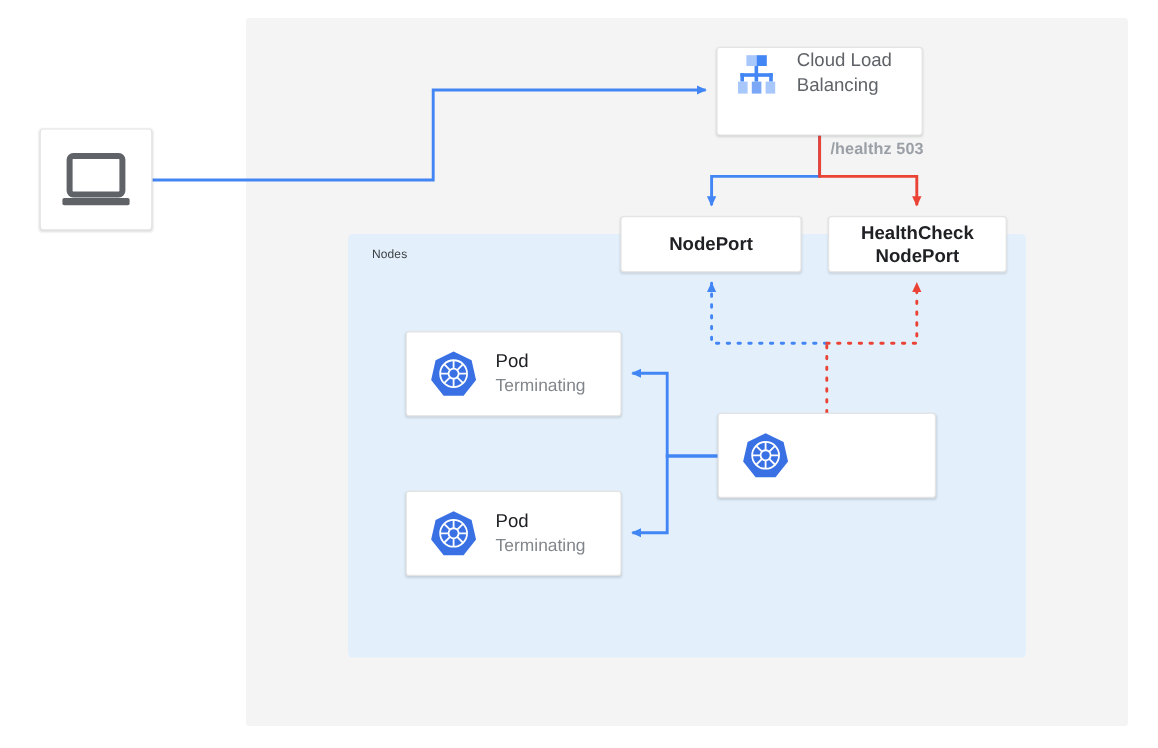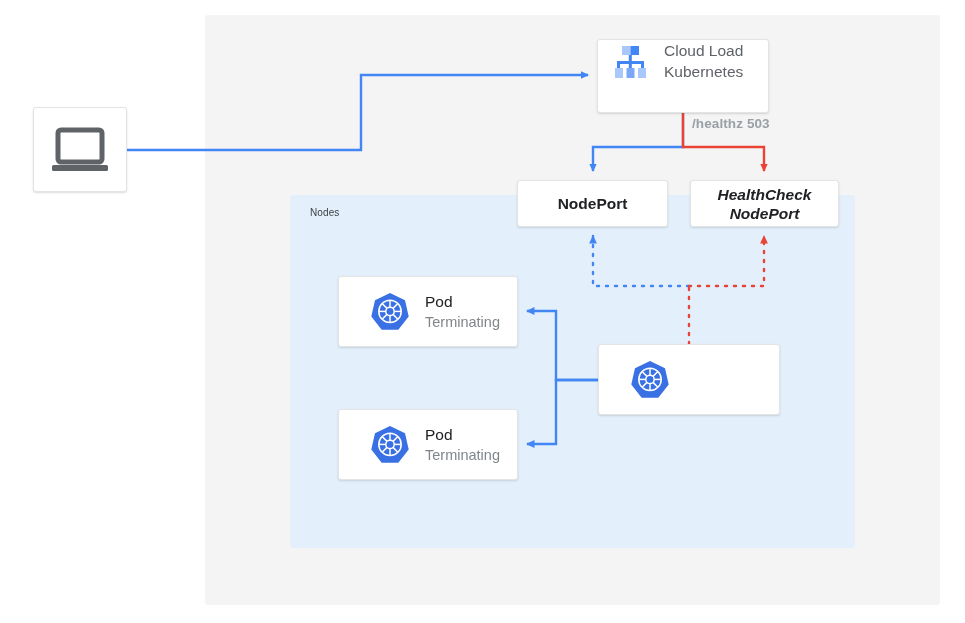--- a/index.html
+++ b/index.html
@@ -85,21 +85,20 @@
     justify-content: center;
   }
   .hcnodeport-box {
     left: 690px;
     top: 180px;
     width: 149px;
     height: 47px;
     display: flex;
     align-items: center;
     justify-content: center;
-    font-style: italic;
   }
   .port-label {
     font-size: 15.5px;
     font-weight: bold;
     color: #202124;
     text-align: center;
     line-height: 19px;
   }
   .pod-box-1 {
     left: 338px;
@@ -116,21 +115,21 @@
   .kubeproxy-box {
     left: 598px;
     top: 344px;
     width: 182px;
     height: 71px;
   }
   .card-inner {
     display: flex;
     align-items: center;
     height: 100%;
-    padding-left: 30px;
+    padding-left: 18px;
     box-sizing: border-box;
   }
   .card-text {
     margin-left: 14px;
   }
   .card-title {
     font-size: 15.5px;
     color: #202124;
     line-height: 20px;
   }
@@ -209,21 +208,21 @@
       <rect x="9" y="21" width="27" height="3" fill="#4285f4"></rect>
       <rect x="9" y="21" width="3" height="7" fill="#4285f4"></rect>
       <rect x="20.8" y="21" width="3" height="7" fill="#4285f4"></rect>
       <rect x="33" y="21" width="3" height="7" fill="#4285f4"></rect>
       <rect x="7" y="28" width="8" height="10" fill="#a8c7fa"></rect>
       <rect x="18.5" y="28" width="8" height="10" fill="#7ba7f7"></rect>
       <rect x="30" y="28" width="8" height="10" fill="#a8c7fa"></rect>
     </svg>
     <div class="clb-text">
       <div>Cloud Load</div>
-      <div>Kubernetes</div>
+      <div>Balancing</div>
     </div>
   </div>
 
   <div class="healthz-label">/healthz 503</div>
 
   <div class="card nodeport-box">
     <div class="port-label">NodePort</div>
   </div>
 
   <div class="card hcnodeport-box">

